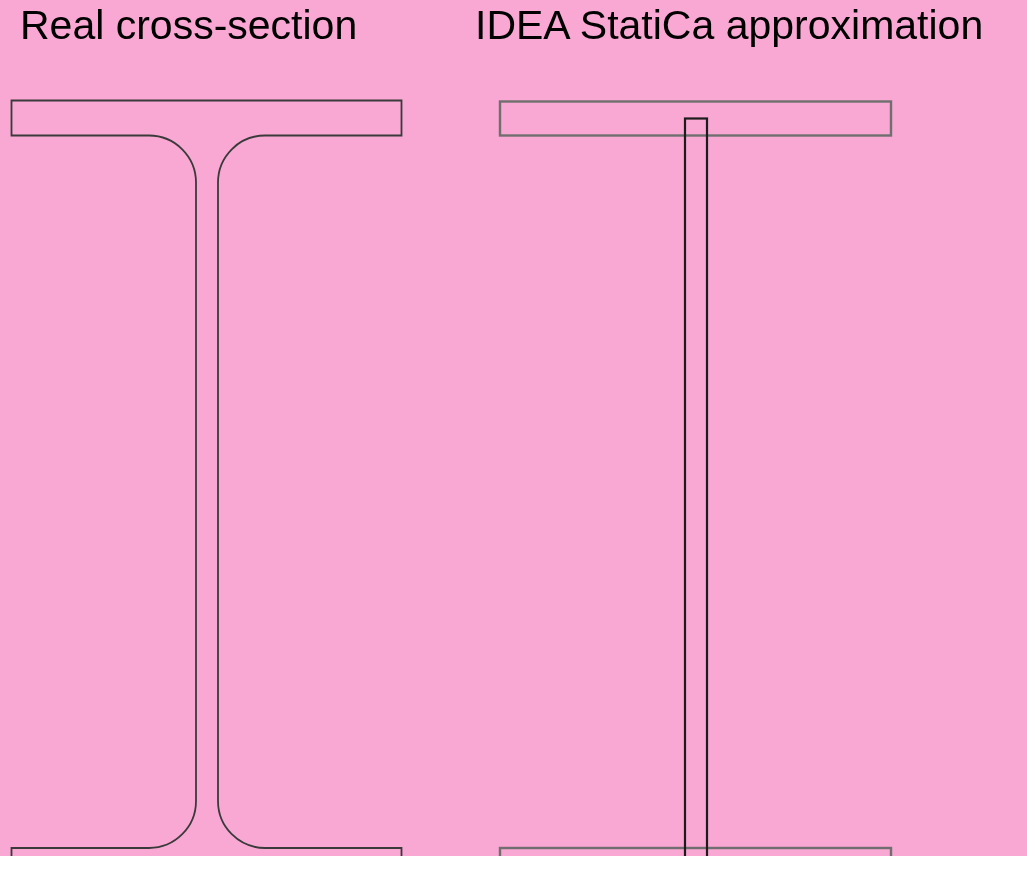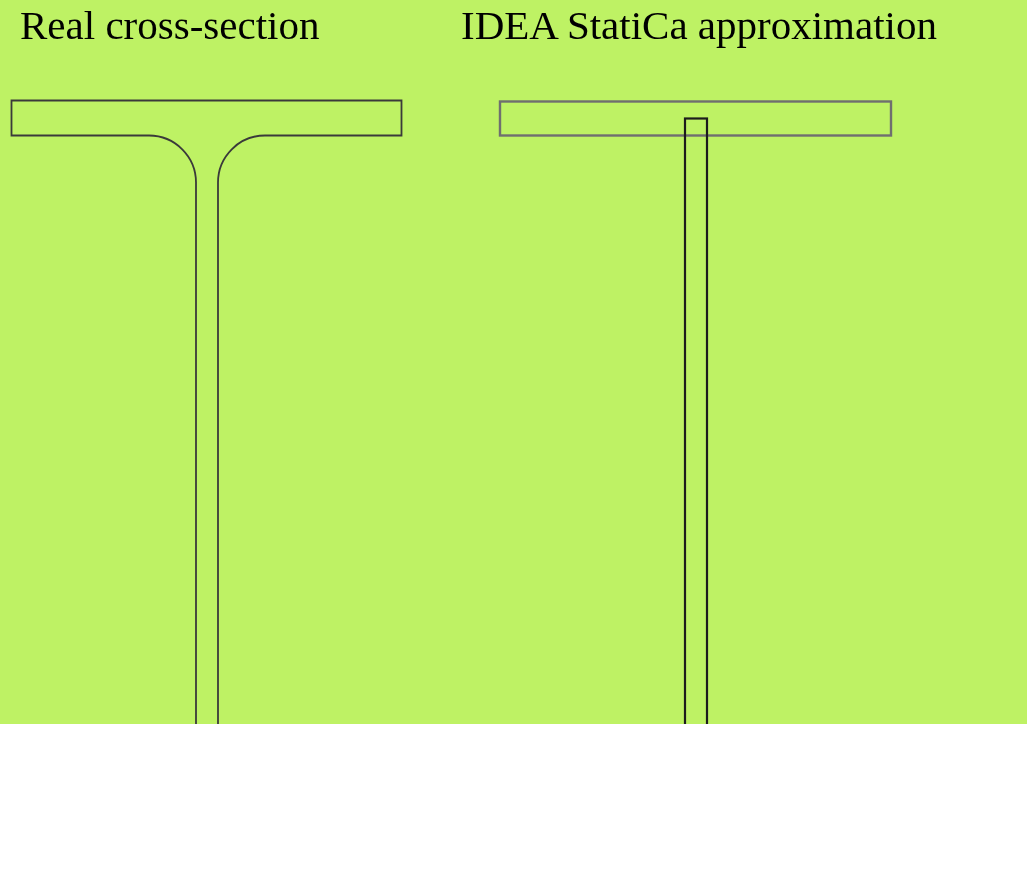--- a/index.html
+++ b/index.html
@@ -3,37 +3,37 @@
 <meta charset="utf-8">
 <style>
   html, body {
     margin: 0;
     padding: 0;
     background: #ffffff;
   }
   .canvas {
     position: relative;
     width: 1027px;
-    height: 724px;
-    background: #bef264;
+    height: 856px;
+    background: #f9a8d4;
     overflow: hidden;
-    font-family: Liberation Serif, serif;
+    font-family: Liberation Sans, sans-serif;
   }
   .title {
     position: absolute;
     top: 2px;
     font-size: 41px;
     line-height: 1.15;
     font-weight: 400;
     color: #000000;
     white-space: nowrap;
     letter-spacing: 0px;
   }
   .title-left  { left: 20px; }
-  .title-right { left: 461px; }
+  .title-right { left: 475px; }
   .shapes-svg {
     position: absolute;
     left: 0;
     top: 0;
     width: 1027px;
     height: 896px;
     display: block;
   }
 </style>
 </head>

